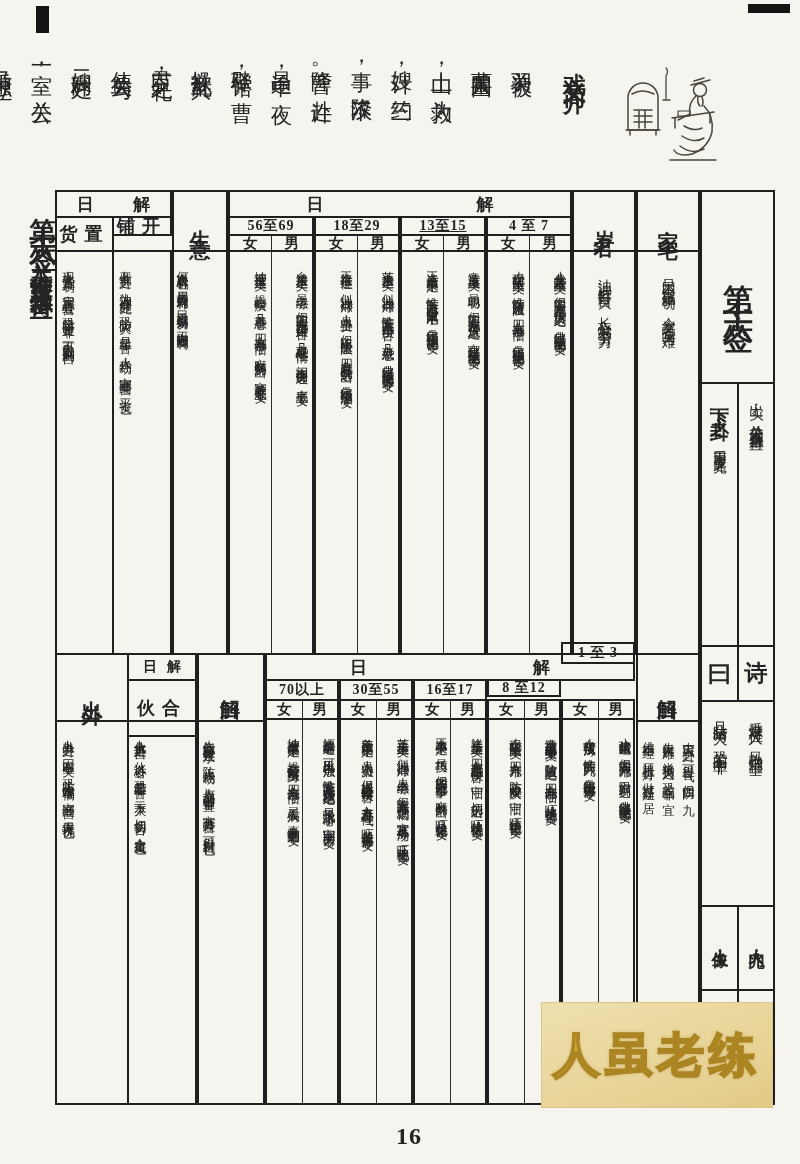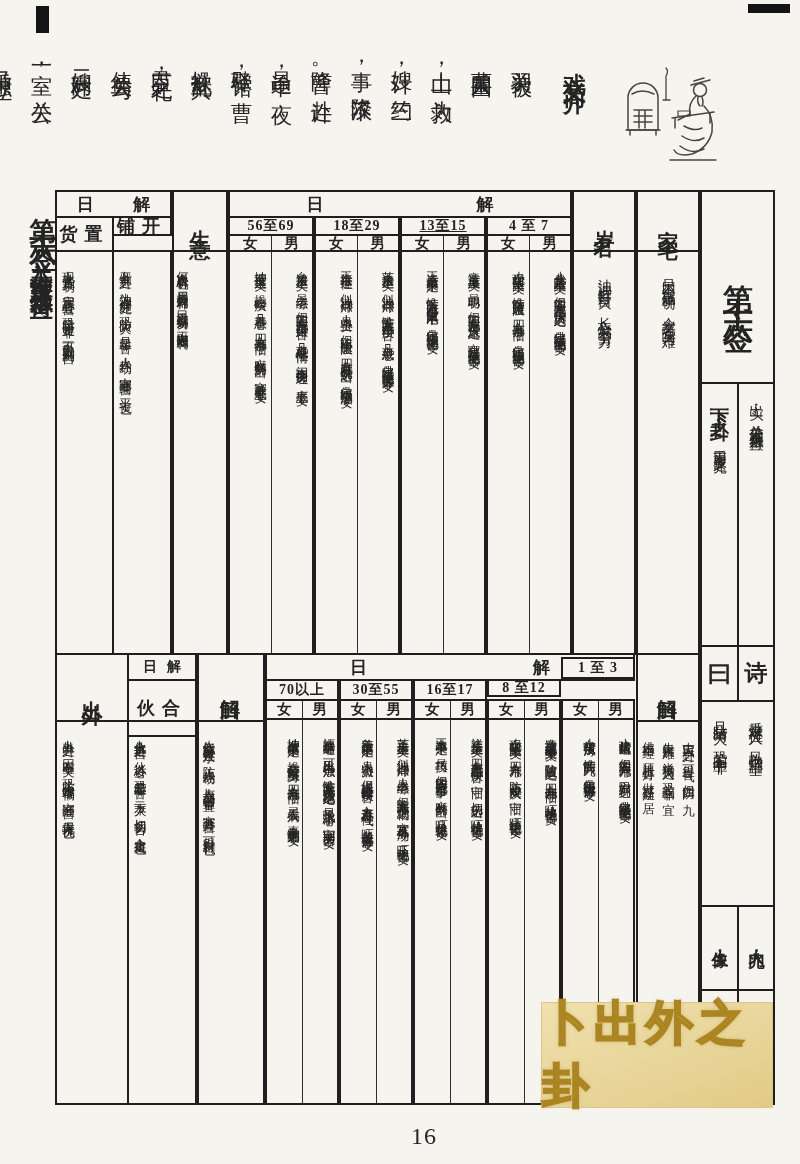--- a/index.html
+++ b/index.html
@@ -191,21 +191,21 @@
     <div class="v" style="font-size:12.5px;letter-spacing:1.5px;padding-top:10px;">吉宅人口之卦　可得喜气　但防四　九</div>
     <div class="v" style="font-size:12.5px;letter-spacing:1.5px;padding-top:10px;">失财疾难　肖猪狗之人　恐惹祸非　宜</div>
     <div class="v" style="font-size:12.5px;letter-spacing:1.5px;padding-top:10px;">佛祖奉经　拜祖上香灯　做过新灶　居</div>
   </div>
 
   <div class="c band" style="left:265px;top:653px;width:370px;height:28px;">
     <span>日</span>
     <span>解</span>
   </div>
 
-  <div class="c rng" style="left:561px;top:657px;width:74px;height:22px;">1 至 3</div>
+  <div class="c rng" style="left:561px;top:642px;width:74px;height:22px;">1 至 3</div>
   <div class="c rng" style="left:487px;top:679px;width:74px;height:18px;">8 至12</div>
   <div class="c rng" style="left:413px;top:679px;width:74px;height:22px;">16至17</div>
   <div class="c rng" style="left:339px;top:679px;width:74px;height:22px;">30至55</div>
   <div class="c rng" style="left:265px;top:679px;width:74px;height:22px;">70以上</div>
 
   <div class="c mw" style="left:561px;top:699px;width:74px;height:21px;">
       <span>女</span>
       <span>男</span>
     </div>
   <div class="c mw" style="left:487px;top:699px;width:74px;height:21px;">
@@ -262,17 +262,17 @@
     <div class="v lbd" style="height:100%;line-height:1.7;">卜合伙之卦不吉　伙计多心　恐若是非口舌　亏本大　切切勿合　合之定失也</div>
   </div>
 
   <div class="c ctr" style="left:55px;top:653px;width:74px;height:69px;">
     <div class="vh" style="letter-spacing:4px;">出外</div>
   </div>
   <div class="c" style="left:55px;top:720px;width:74px;height:385px;">
     <div class="v lbd" style="height:100%;line-height:1.8;">卜出外之卦　因时令不美　恐防小人生端寄祸　宜旧经营　方保无忧也</div>
   </div>
 
-  <div class="wm">卜出外之卦</div>
-
-  <div style="position:absolute;left:389px;top:1118px;width:70px;height:36px;display:flex;align-items:center;justify-content:center;font-size:24px;letter-spacing:1px;">16</div>
+  <div class="wm">人虽老练</div>
+
+  <div style="position:absolute;left:374px;top:1118px;width:70px;height:36px;display:flex;align-items:center;justify-content:center;font-size:24px;letter-spacing:1px;font-weight:bold;">16</div>
 
 </div>
 
 </body></html>

